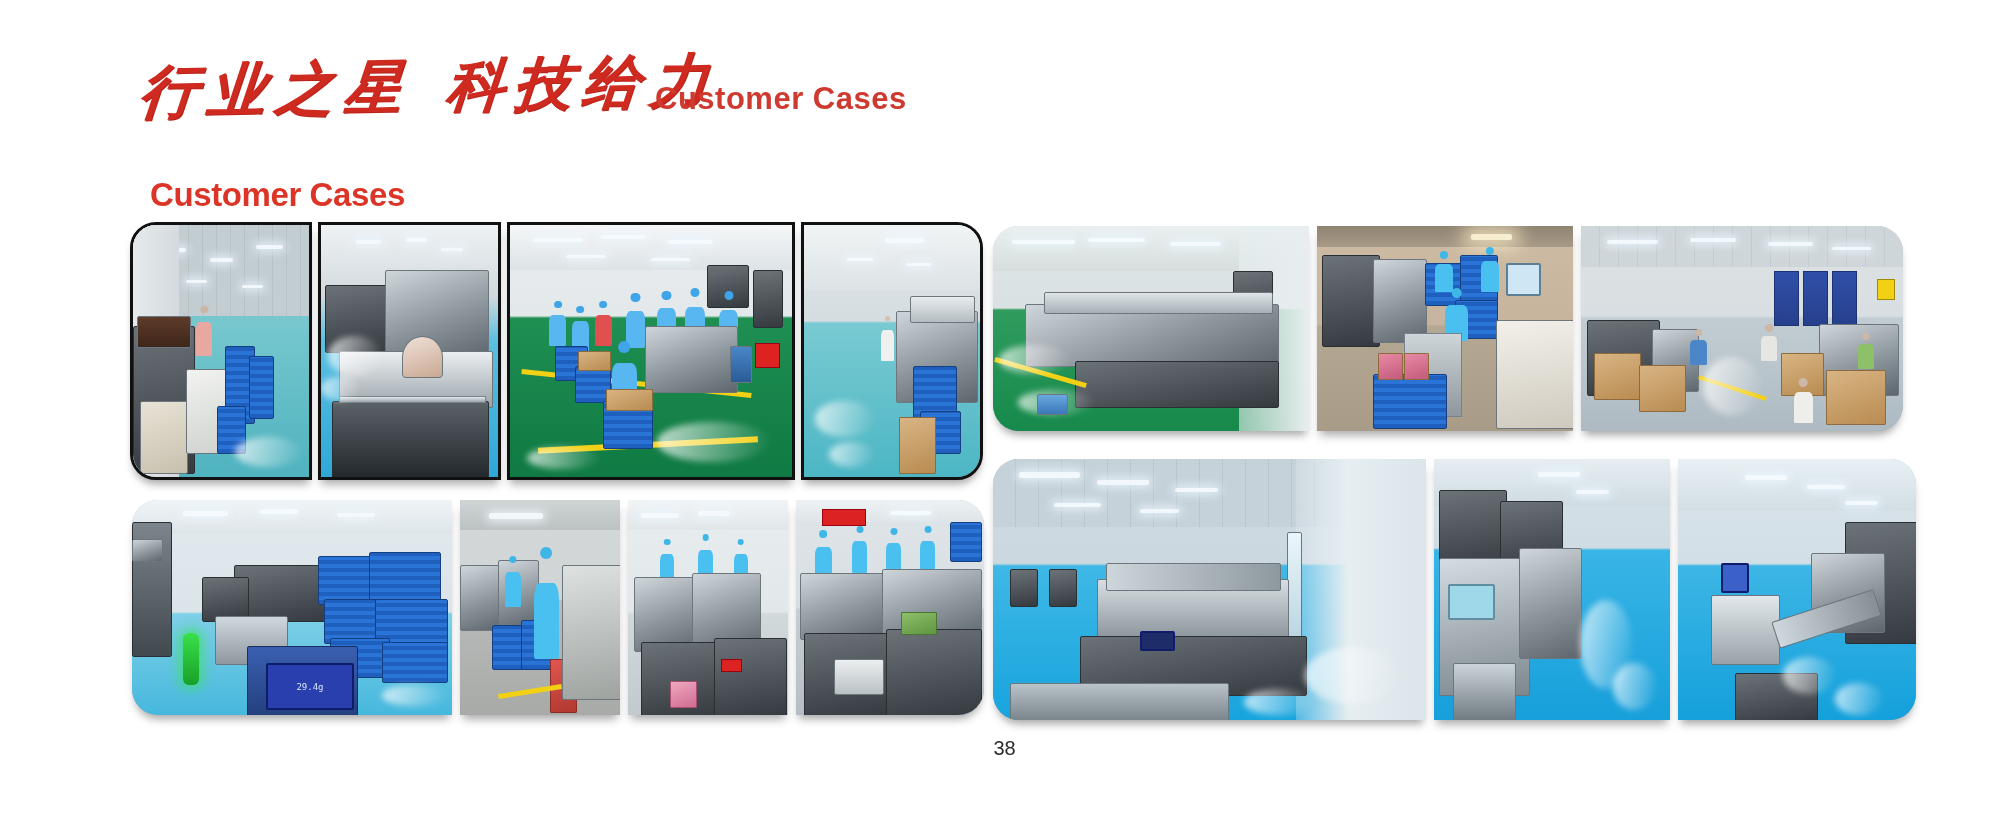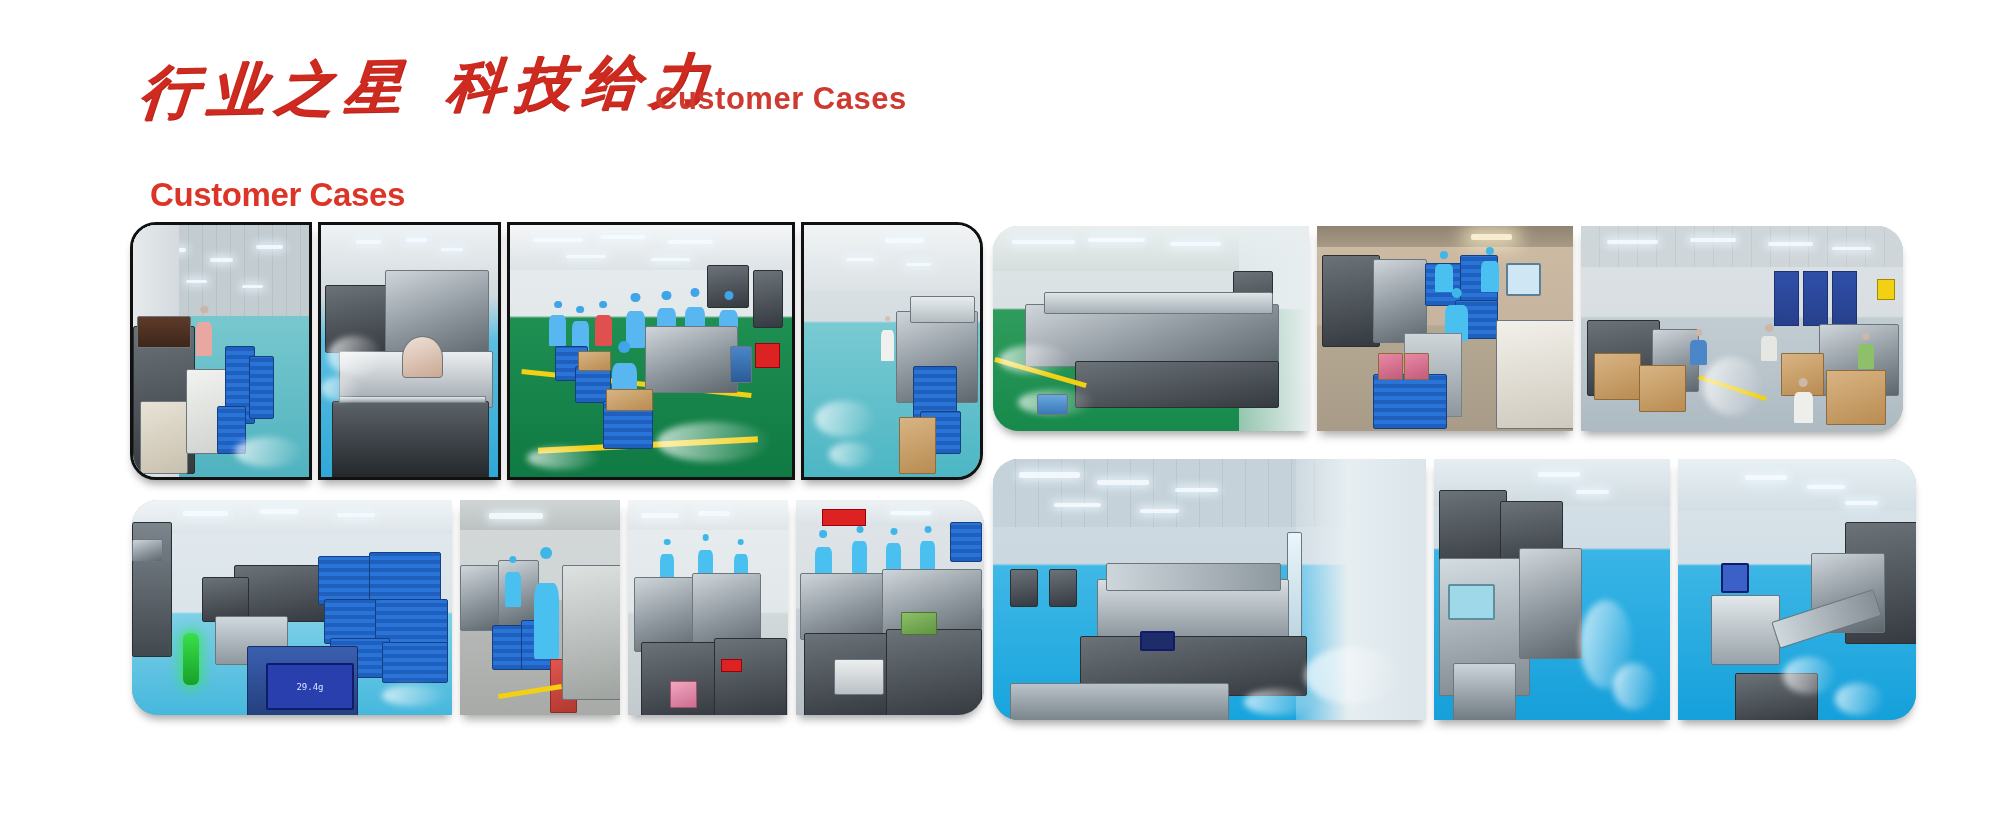--- a/index.html
+++ b/index.html
@@ -495,14 +495,15 @@
         <div class="screen" style="left:18%;top:40%;width:10%;height:10%;background:#3b61c9;"></div>
         <div class="mach" style="left:14%;top:52%;width:28%;height:26%;background:linear-gradient(180deg,#e2e8eb,#98a2a8);"></div>
         <div class="mach" style="left:40%;top:56%;width:44%;height:10%;background:linear-gradient(90deg,#cfd8dd,#878f96);transform:rotate(-18deg);"></div>
         <div class="machD" style="left:24%;top:82%;width:34%;height:18%;"></div>
         <div class="glare" style="left:44%;top:76%;width:22%;height:14%;"></div>
         <div class="glare" style="left:66%;top:86%;width:20%;height:12%;"></div>
       </div>
     </div>
   </div>
 
+  <div class="pageno">38</div>
 
 </div>
 
 </body></html>

